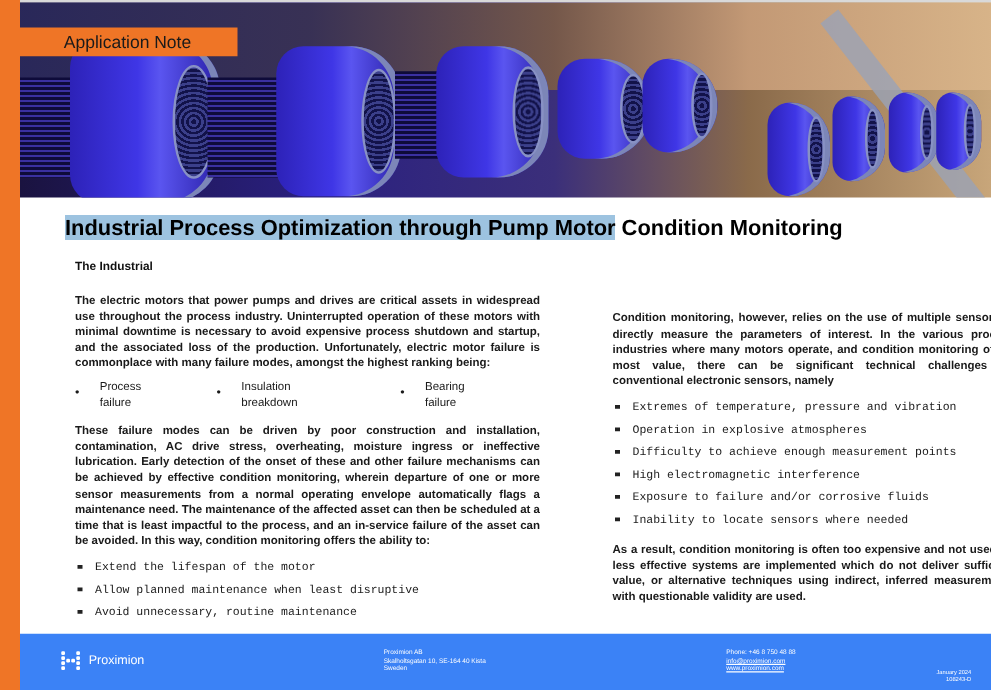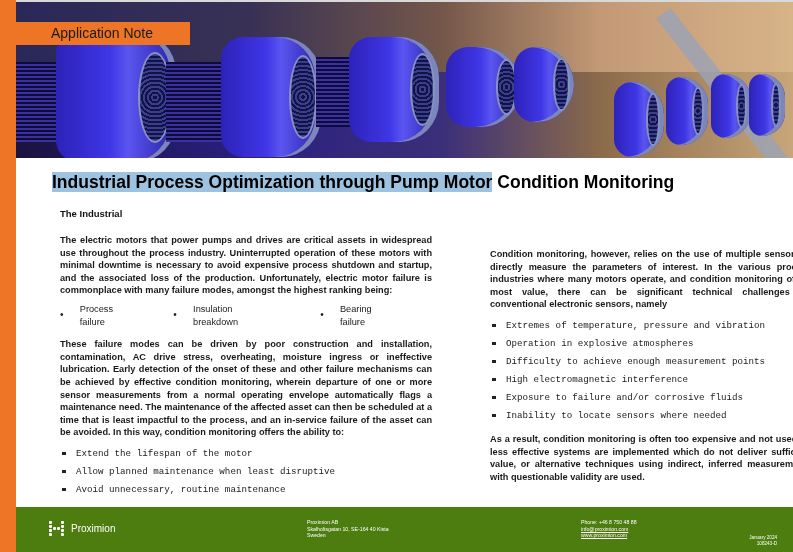--- a/index.html
+++ b/index.html
@@ -35,21 +35,21 @@
   .para { margin-bottom: 6px; font-weight: bold; }
   .inline-list { display: flex; list-style: none; margin: 0 0 10px 0; }
   .inline-list li { display: flex; align-items: center; margin-right: 34px; }
   .inline-list li:nth-child(2) { margin-right: 42px; }
   .inline-list .dot { width: 10px; margin-right: 10px; font-size: 10px; }
 
   .blist { list-style: none; margin: 2px 0 8px 0; font-family: Liberation Mono, monospace; }
   .blist li { display: flex; height: 18px; align-items: center; }
   .blist .bullet { width: 4px; height: 3px; background: #222; margin: 0 10px 0 2px; flex: none; }
 
-  .footer { position: absolute; left: 16px; top: 507px; width: 777px; height: 45px; background: #4d7c0f; color: #fff; }
+  .footer { position: absolute; left: 16px; top: 507px; width: 777px; height: 45px; background: #3b82f6; color: #fff; }
   .logo { position: absolute; left: 33px; top: 14px; width: 16px; height: 16px; }
   .logo .d { position: absolute; width: 3px; height: 3px; background: #fff; border-radius: 1px; }
   .brand { position: absolute; left: 55px; top: 16px; font-size: 10px; color: #fff; }
   .addr { position: absolute; left: 291px; top: 12px; font-size: 5.2px; line-height: 6.6px; color: #fff; }
   .contact { position: absolute; left: 565px; top: 12px; font-size: 5.2px; line-height: 6.6px; color: #fff; }
   .contact .link { text-decoration: underline; display: block; }
   .meta { position: absolute; right: 16px; top: 28px; font-size: 4.6px; line-height: 6px; color: #fff; text-align: right; }
 </style>
 </head>
 <body>

